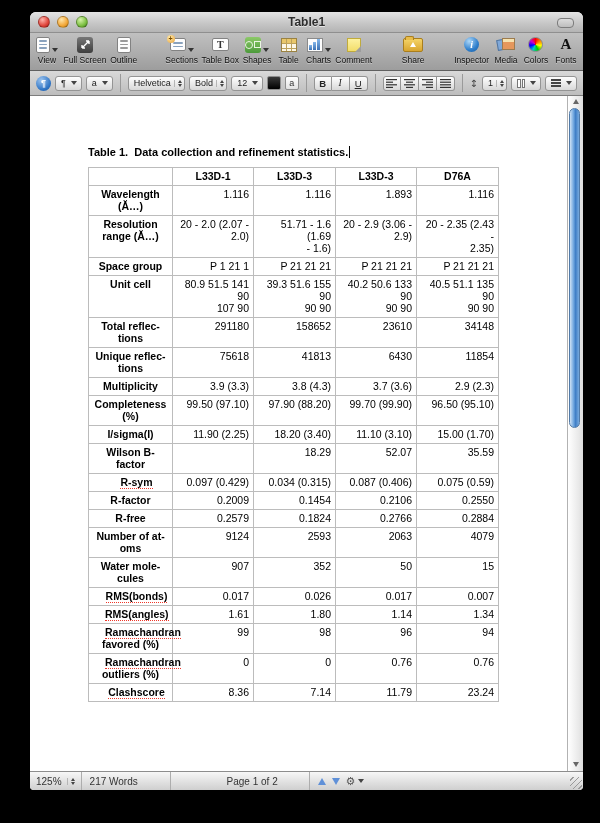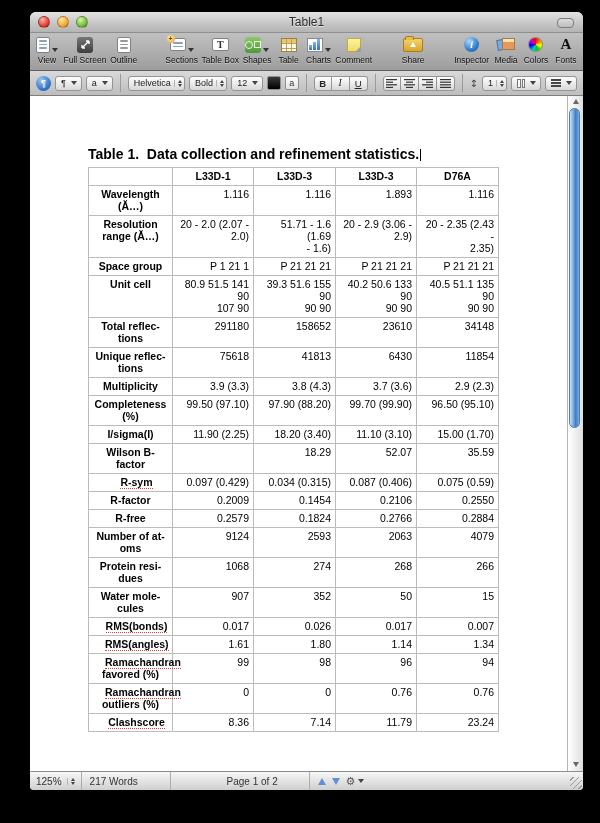--- a/index.html
+++ b/index.html
@@ -14,21 +14,21 @@
 
   
   .titlebar{height:20px;flex:0 0 20px;border-radius:6px 6px 0 0;position:relative;
             background:linear-gradient(#e4e4e4,#c7c7c7 55%,#b4b4b4);
             border-bottom:1px solid #8f8f8f;display:flex;align-items:center;}
   .traffic{position:absolute;left:8px;top:4px;display:flex;gap:7px;}
   .tl{width:12px;height:12px;border-radius:50%;border:1px solid rgba(0,0,0,.25);box-sizing:border-box;}
   .tl.red{background:radial-gradient(circle at 35% 28%,#ffb3aa,#e0463c 60%,#a61d14);}
   .tl.yellow{background:radial-gradient(circle at 35% 28%,#ffe6a8,#f3a83a 60%,#bf7a0a);}
   .tl.green{background:radial-gradient(circle at 35% 28%,#d6f3a8,#7dc043 60%,#3f7d18);}
-  .wtitle{flex:1;text-align:center;font-size:12px;font-weight:normal;color:#2e2e2e;
+  .wtitle{flex:1;text-align:center;font-size:12px;font-weight:bold;color:#2e2e2e;
           text-shadow:0 1px 0 rgba(255,255,255,.6);}
   .lozenge{position:absolute;right:9px;top:6px;width:15px;height:8px;border:1px solid #7c7c7c;
            border-radius:4px;background:linear-gradient(#dcdcdc,#bdbdbd);}
 
   
   .toolbar{height:36px;flex:0 0 36px;background:linear-gradient(#c0c0c0,#9d9d9d);
            border-bottom:1px solid #606060;display:flex;align-items:flex-start;padding:1px 2px 0 2px;}
   .titem{display:flex;flex-direction:column;align-items:center;margin:0 3px;min-width:24px;}
   .ticon-row{height:21px;display:flex;align-items:center;justify-content:center;}
   .tlabel{font-size:8.5px;color:#111;white-space:nowrap;margin-top:0px;text-shadow:0 1px 0 rgba(255,255,255,.4);}
@@ -117,21 +117,21 @@
   .fb-right{margin-left:auto;display:flex;align-items:center;gap:4px;}
   .lsicon{font-size:10px;color:#444;}
   .bars{display:flex;flex-direction:column;gap:1.5px;width:10px;}
   .bars i{height:1.5px;background:#444;display:block;}
   .cols{display:flex;gap:1px;width:10px;height:9px;}
   .cols i{flex:1;background:#fff;border:1px solid #777;display:block;}
 
   
   .content{flex:1;display:flex;min-height:0;background:#fff;}
   .doc{flex:1;position:relative;background:#fff;overflow:hidden;}
-  .capline{position:absolute;left:58px;top:50px;font-size:14px;font-weight:bold;color:#000;white-space:pre;}
+  .capline{position:absolute;left:58px;top:50px;font-size:11px;font-weight:bold;color:#000;white-space:pre;}
   .cursorbar{display:inline-block;width:1px;height:12px;background:#000;margin-left:1px;vertical-align:-2px;}
   .stats{position:absolute;left:58px;top:71px;border-collapse:collapse;table-layout:fixed;width:410px;
          font-size:10.5px;line-height:12px;color:#000;}
   .stats th,.stats td{border:1px solid #bcbcbc;padding:2px 4px 3px 4px;vertical-align:top;box-sizing:border-box;}
   .stats th{text-align:center;font-weight:bold;}
   .stats td{text-align:right;white-space:pre-line;font-weight:normal;}
   .stats .rowhead{white-space:normal;}
   .sp{border-bottom:1.5px dotted #f0372a;margin-left:12px;}
 
   
@@ -525,27 +525,20 @@
               <td>0.2884</td>
             </tr>
             <tr>
               <th class="rowhead">Number of at-<br>oms</th>
               <td>9124</td>
               <td>2593</td>
               <td>2063</td>
               <td>4079</td>
             </tr>
             <tr>
-              <th class="rowhead">Protein resi-<br>dues</th>
-              <td>1068</td>
-              <td>274</td>
-              <td>268</td>
-              <td>266</td>
-            </tr>
-            <tr>
               <th class="rowhead">Water mole-<br>cules</th>
               <td>907</td>
               <td>352</td>
               <td>50</td>
               <td>15</td>
             </tr>
             <tr>
               <th class="rowhead"><span class="sp">RMS(bonds)</span></th>
               <td>0.017</td>
               <td>0.026</td>

